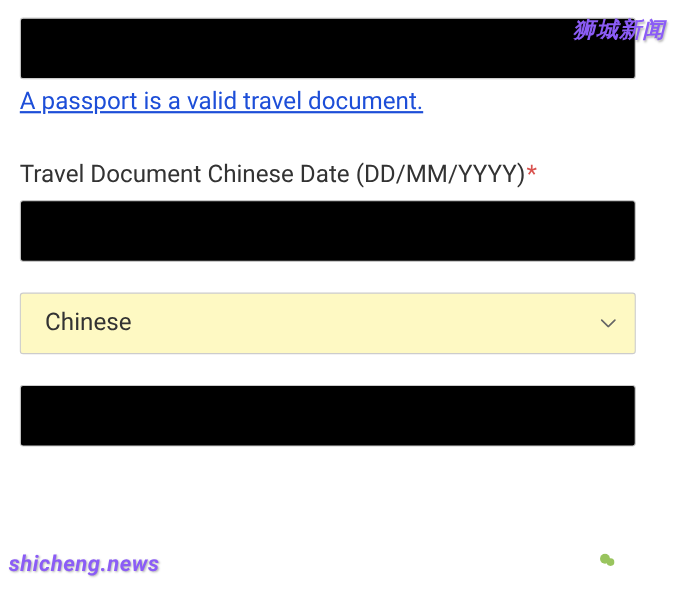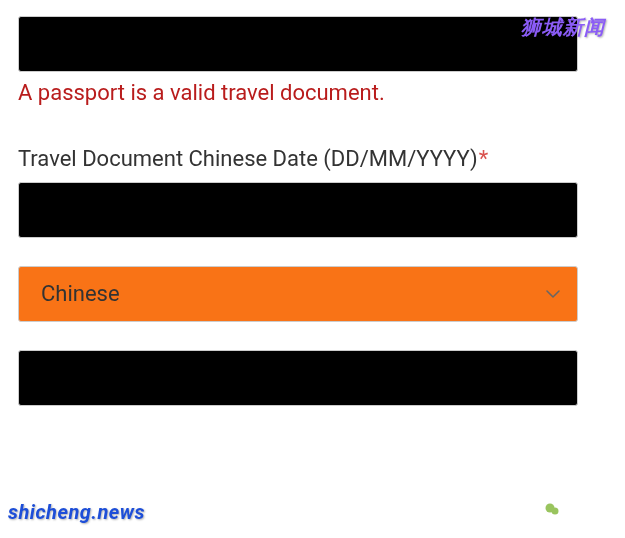--- a/index.html
+++ b/index.html
@@ -37,28 +37,29 @@
       background: #000000;
       border: 1px solid #cccccc;
       border-radius: 3px;
       display: block;
       padding: 0 12px;
       font-size: 18px;
       color: #ffffff;
     }
     .help-text {
       font-size: 22px;
-      color: #b91c1c;
+      color: #1d4ed8;
       margin-top: 8px;
       font-weight: 400;
+      text-decoration: underline;
     }
     .form-select {
       width: 560px;
       height: 56px;
-      background: #f97316;
+      background: #fef9c3;
       border: 1px solid #cccccc;
       border-radius: 3px;
       display: flex;
       align-items: center;
       justify-content: space-between;
       padding: 0 16px 0 22px;
       cursor: pointer;
     }
     .select-value {
       font-size: 22px;
@@ -82,21 +83,21 @@
       text-shadow: 1px 1px 2px rgba(0,0,0,0.3);
       font-family: "Microsoft YaHei", sans-serif;
       letter-spacing: 1px;
     }
     .watermark-bottom-left {
       position: absolute;
       bottom: 14px;
       left: 8px;
       font-size: 20px;
       font-weight: 700;
-      color: #1d4ed8;
+      color: #8b5cf6;
       font-style: italic;
       text-shadow: 1px 1px 2px rgba(0,0,0,0.3);
       letter-spacing: 0.5px;
       margin-top: 48px;
     }
     .watermark-bottom-right {
       position: absolute;
       bottom: 18px;
       right: 14px;
       display: flex;

